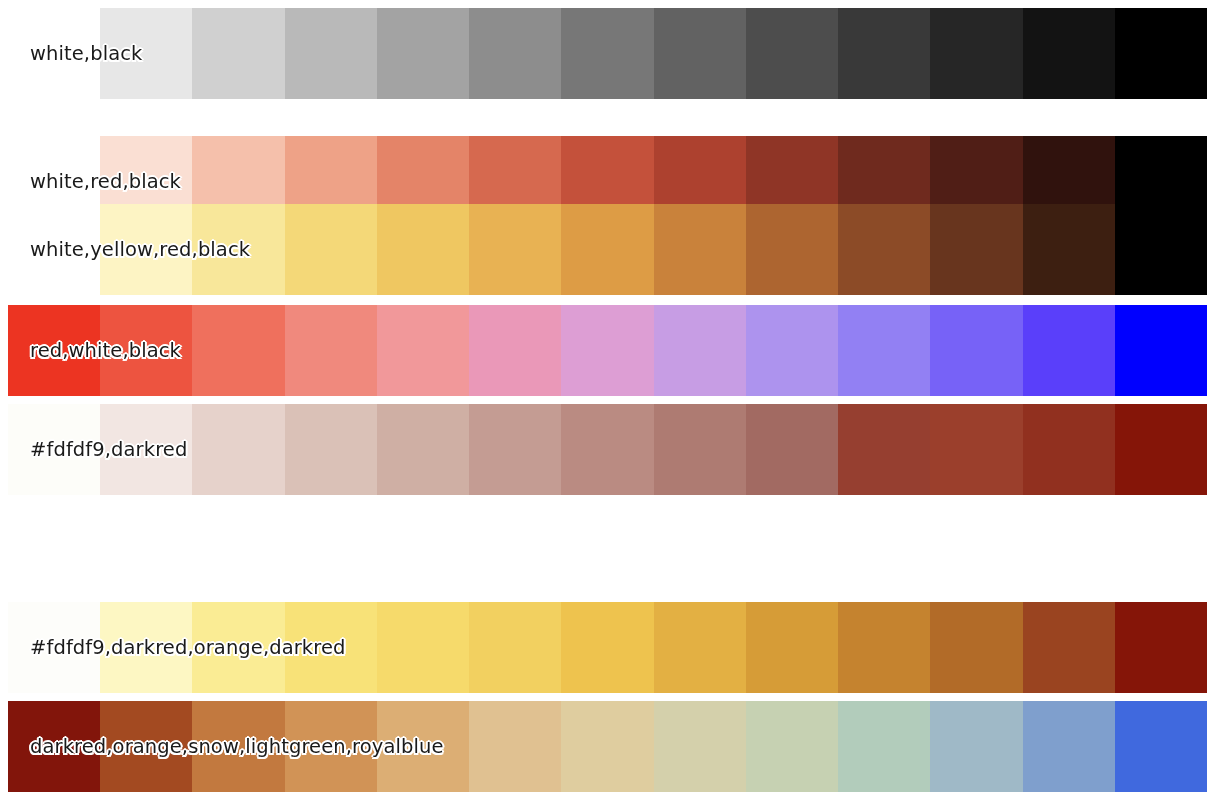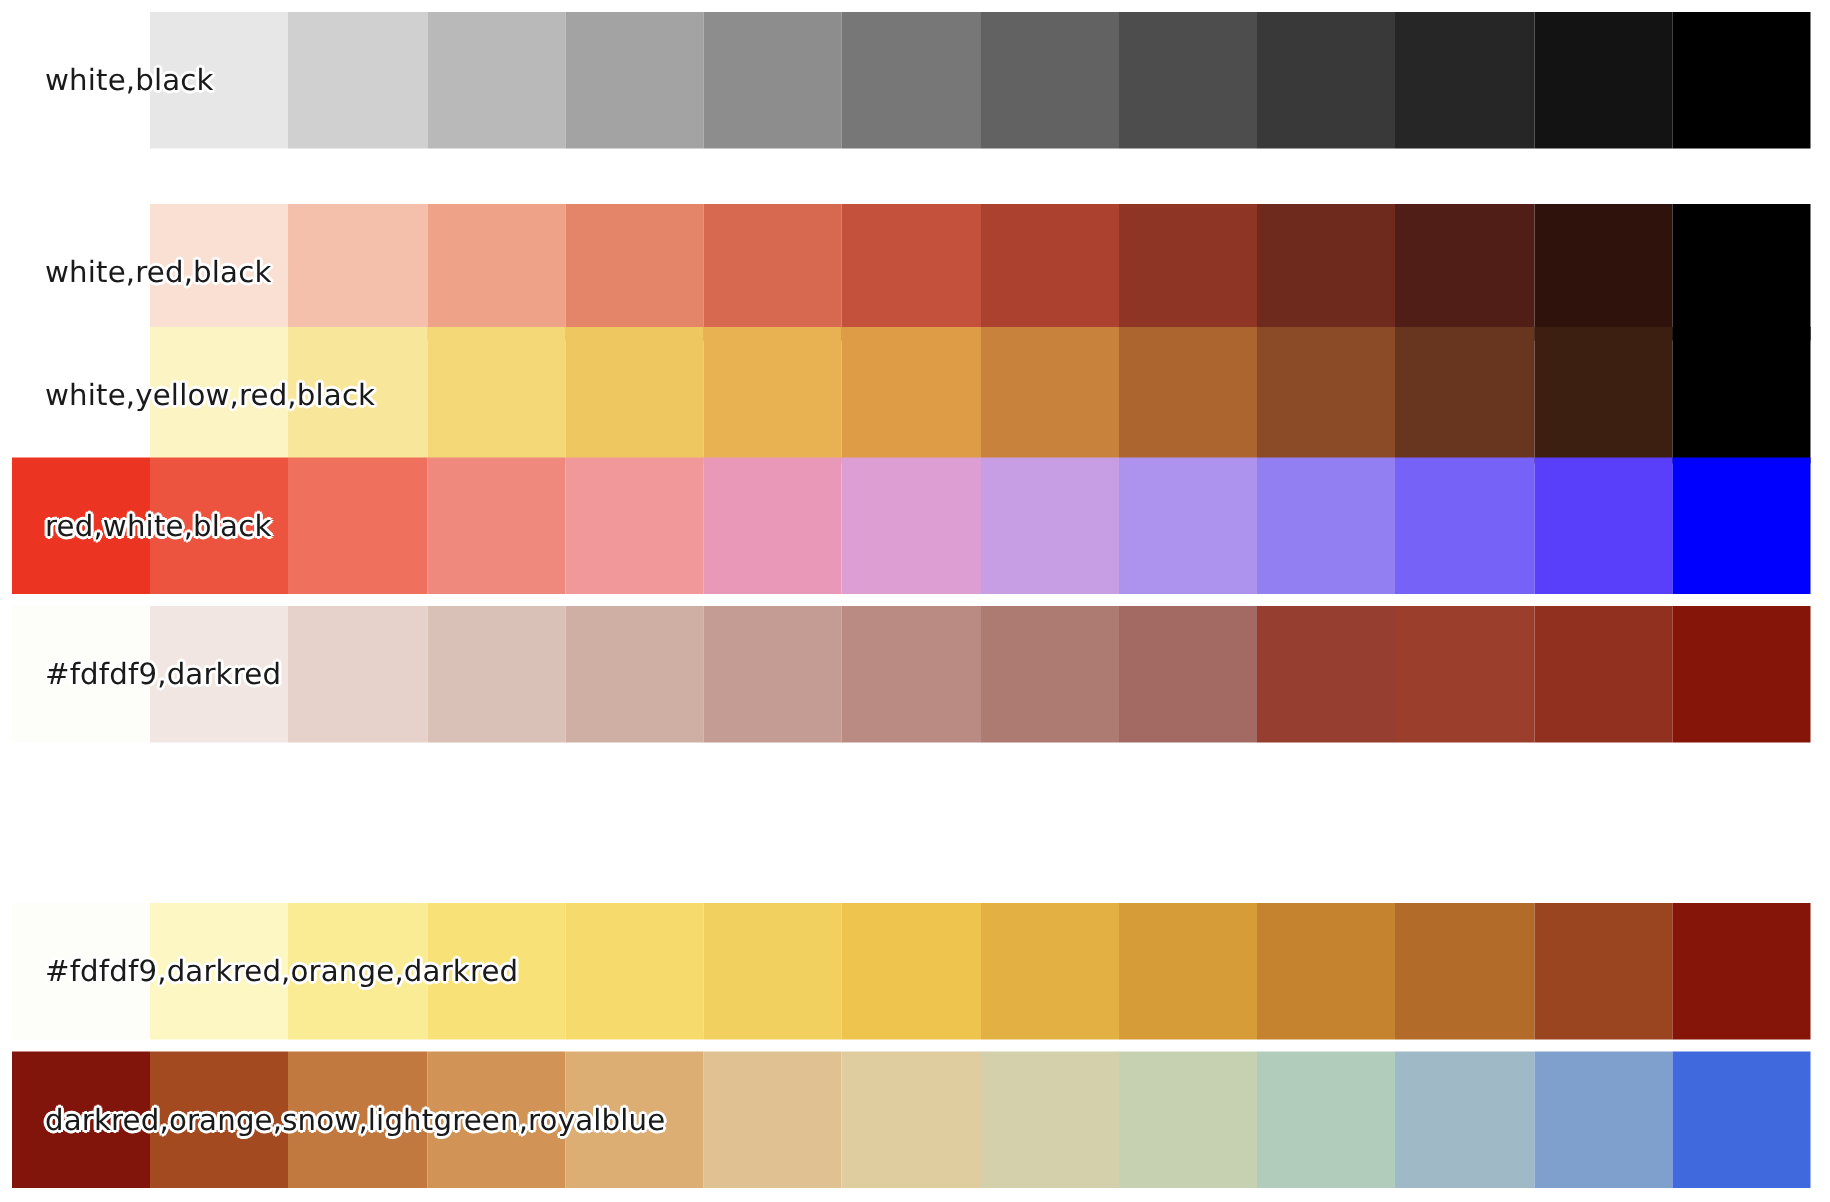--- a/index.html
+++ b/index.html
@@ -82,21 +82,21 @@
       <div class="swatch" title="#d6694f" style="background: rgb(214, 105, 79);"></div>
       <div class="swatch" title="#c4513b" style="background: rgb(196, 81, 59);"></div>
       <div class="swatch" title="#ad412f" style="background: rgb(173, 65, 47);"></div>
       <div class="swatch" title="#8f3526" style="background: rgb(143, 53, 38);"></div>
       <div class="swatch" title="#6f2a1e" style="background: rgb(111, 42, 30);"></div>
       <div class="swatch" title="#501e16" style="background: rgb(80, 30, 22);"></div>
       <div class="swatch" title="#30120d" style="background: rgb(48, 18, 13);"></div>
       <div class="swatch" title="#000000" style="background: rgb(0, 0, 0);"></div>
       <div class="row-label">white,red,black</div>
     </div>
-    <div class="colormap-row" style="top: 218px;">
+    <div class="colormap-row" style="top: 204px;">
       <div class="swatch" title="#ffffff" style="background: rgb(255, 255, 255);"></div>
       <div class="swatch" title="#fdf4c4" style="background: rgb(253, 244, 196);"></div>
       <div class="swatch" title="#f8e79a" style="background: rgb(248, 231, 154);"></div>
       <div class="swatch" title="#f4d878" style="background: rgb(244, 216, 120);"></div>
       <div class="swatch" title="#efc761" style="background: rgb(239, 199, 97);"></div>
       <div class="swatch" title="#e8b253" style="background: rgb(232, 178, 83);"></div>
       <div class="swatch" title="#dd9c45" style="background: rgb(221, 156, 69);"></div>
       <div class="swatch" title="#c9823b" style="background: rgb(201, 130, 59);"></div>
       <div class="swatch" title="#ad6530" style="background: rgb(173, 101, 48);"></div>
       <div class="swatch" title="#8c4b27" style="background: rgb(140, 75, 39);"></div>

